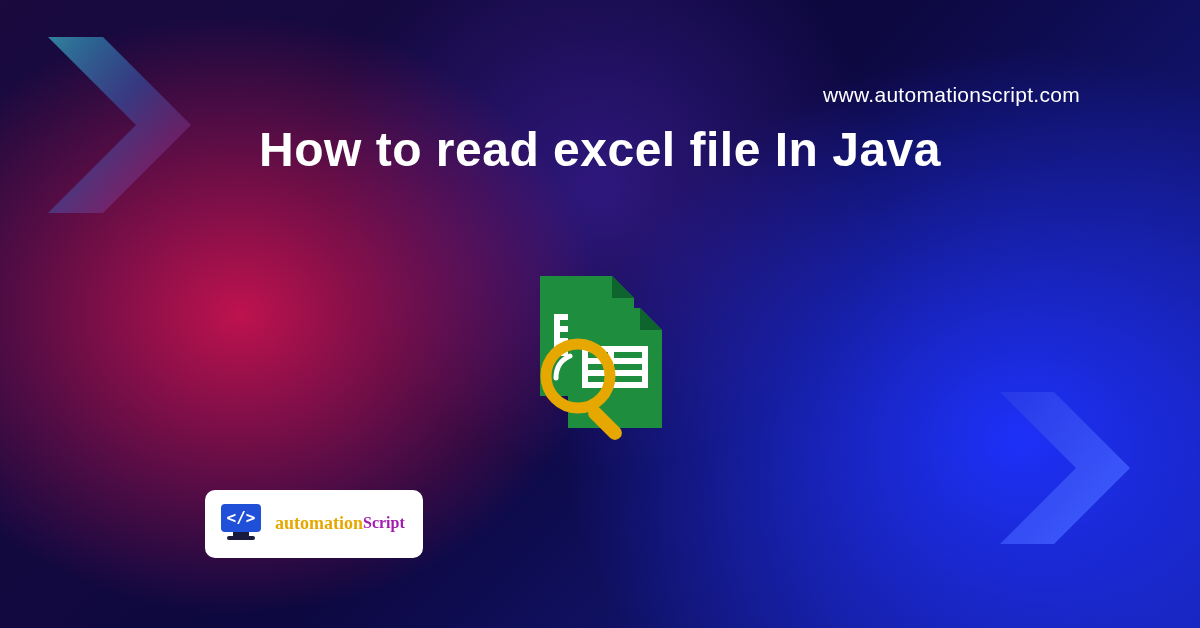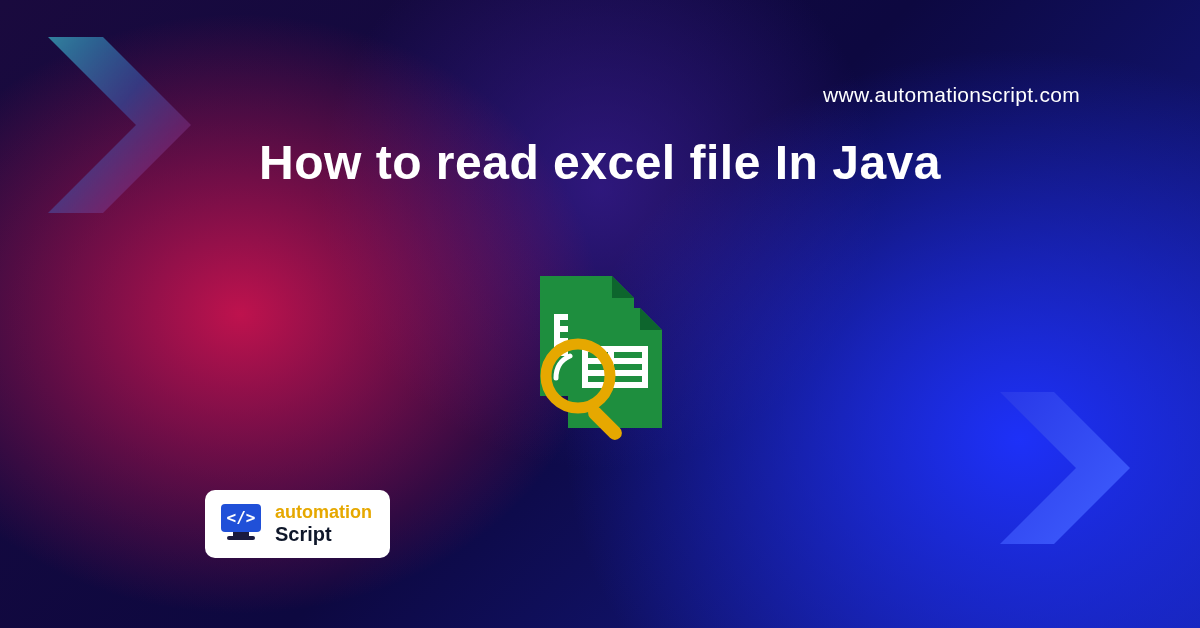--- a/index.html
+++ b/index.html
@@ -44,21 +44,21 @@
       top: 35px;
       right: 120px;
       color: #ffffff;
       font-size: 21px;
       font-weight: 500;
       letter-spacing: 0.3px;
       margin-top: 48px;
     }
     .title {
       position: absolute;
-      top: 135px;
+      top: 122px;
       left: 0;
       right: 0;
       text-align: center;
       color: #ffffff;
       font-size: 48px;
       font-weight: 800;
       letter-spacing: 0.5px;
     }
     .center-icon {
       position: absolute;
@@ -81,31 +81,32 @@
     }
     .logo-icon {
       width: 48px;
       height: 48px;
       display: flex;
       flex-direction: column;
       align-items: center;
     }
     .logo-text {
       display: flex;
-      flex-direction: column;
+      flex-direction: row;
       line-height: 1.1;
+      font-family: Liberation Serif, serif;
     }
     .logo-text .line1 {
       color: #e6a800;
       font-size: 18px;
       font-weight: 700;
     }
     .logo-text .line2 {
-      color: #0f172a;
-      font-size: 20px;
+      color: #a21caf;
+      font-size: 16px;
       font-weight: 800;
     }
   </style>
 </head>
 <body>
 
 <div class="bg"></div>
 
 <div class="chevron-left">
   <svg viewBox="0 0 100 100" width="100%" height="100%">

